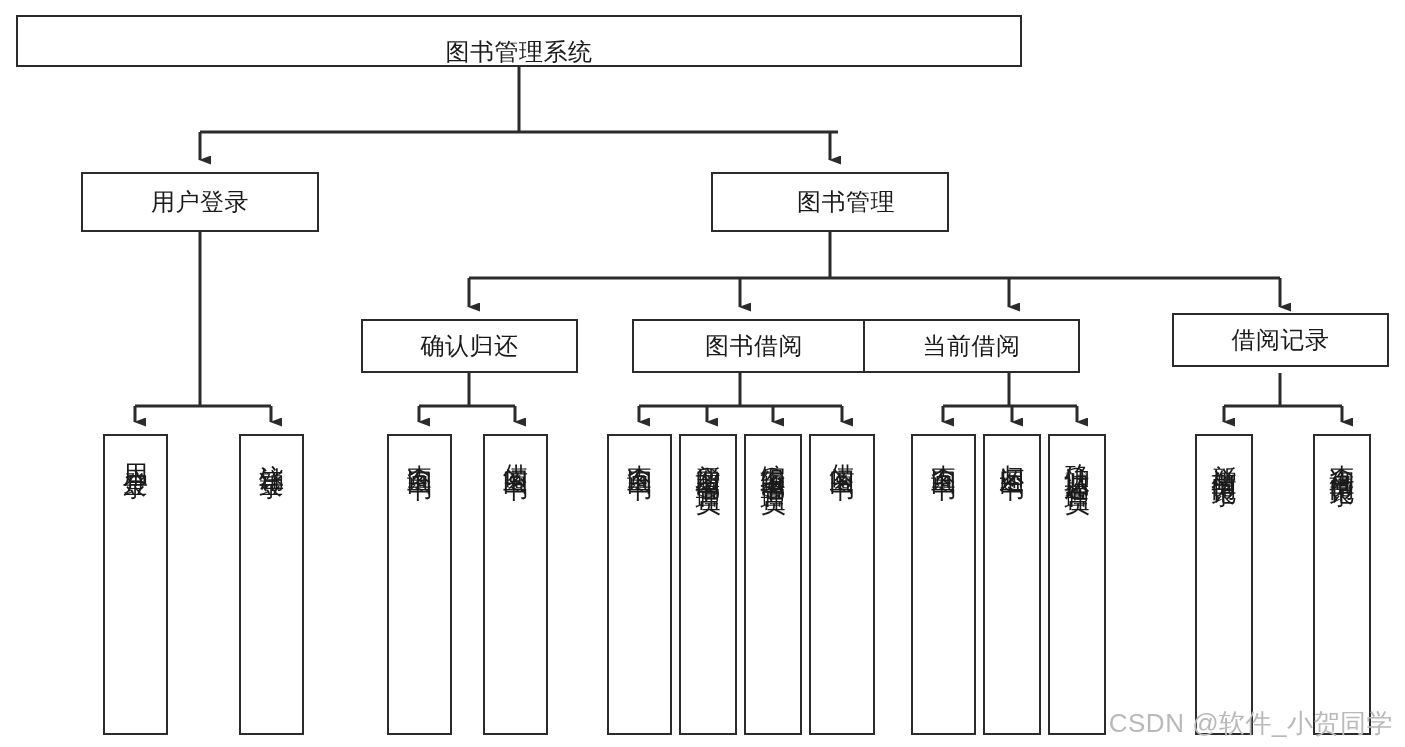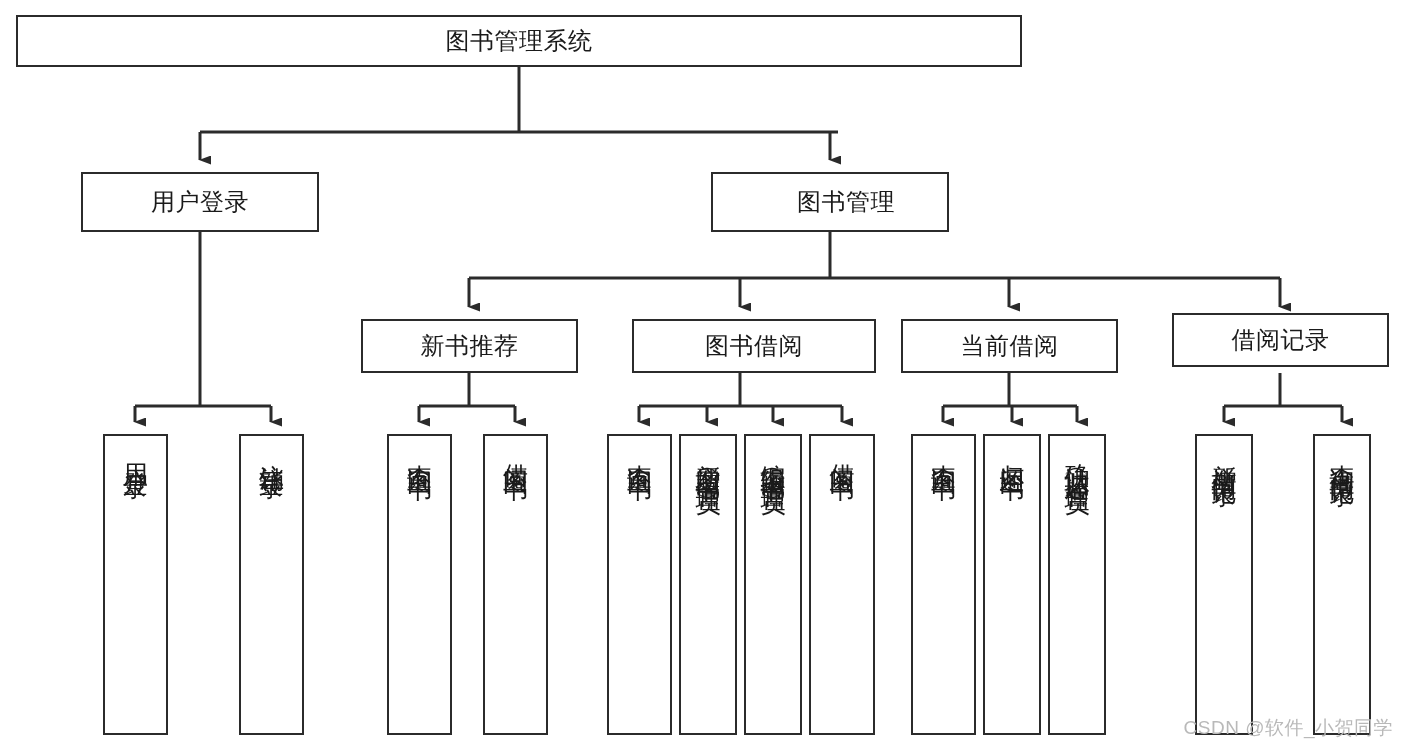--- a/index.html
+++ b/index.html
@@ -53,21 +53,21 @@
     writing-mode: vertical-rl;
     text-orientation: upright;
     font-size: 25px;
     letter-spacing: 4px;
     line-height: 1;
   }
   .watermark {
     position: absolute;
     right: 12px;
     bottom: 6px;
-    font-size: 19px;
+    font-size: 26px;
     color: #b9b9b9;
     letter-spacing: 0.5px;
     user-select: none;
     white-space: pre;
   }
 </style>
 </head>
 <body>
 
 <div id="canvas">
@@ -115,38 +115,38 @@
       <path d="M1012,406 L1012,422" marker-end="url(#arrowhead)"></path>
       <path d="M1077,406 L1077,422" marker-end="url(#arrowhead)"></path>
 
       <path d="M1280,373 L1280,406"></path>
       <path d="M1224,406 L1342,406"></path>
       <path d="M1224,406 L1224,422" marker-end="url(#arrowhead)"></path>
       <path d="M1342,406 L1342,422" marker-end="url(#arrowhead)"></path>
     </g>
   </svg>
 
-  <div class="node horizontal" style="left:16px; top:15px; width:1006px; height:52px;">
+  <div class="node horizontal" style="left:16px; top:15px; width:1006px; height:52px;align-items:flex-end;">
     <span class="node-label">图书管理系统</span>
   </div>
 
   <div class="node horizontal" style="left:81px; top:172px; width:238px; height:60px;">
     <span class="node-label">用户登录</span>
   </div>
   <div class="node horizontal" style="left:711px; top:172px; width:238px; height:60px;padding-left:32px;">
     <span class="node-label">图书管理</span>
   </div>
 
   <div class="node horizontal" style="left:361px; top:319px; width:217px; height:54px;">
-    <span class="node-label">新书推荐</span>
+    <span class="node-label">确认归还</span>
   </div>
   <div class="node horizontal" style="left:632px; top:319px; width:244px; height:54px;">
     <span class="node-label">图书借阅</span>
   </div>
-  <div class="node horizontal" style="left:901px; top:319px; width:217px; height:54px;">
+  <div class="node horizontal" style="left:863px; top:319px; width:217px; height:54px;">
     <span class="node-label">当前借阅</span>
   </div>
   <div class="node horizontal" style="left:1172px; top:313px; width:217px; height:54px;">
     <span class="node-label">借阅记录</span>
   </div>
 
   <div class="node vertical" style="left:103px; top:434px; width:65px; height:301px;">
     <span class="node-label">用户登录</span>
   </div>
   <div class="node vertical" style="left:239px; top:434px; width:65px; height:301px;">

